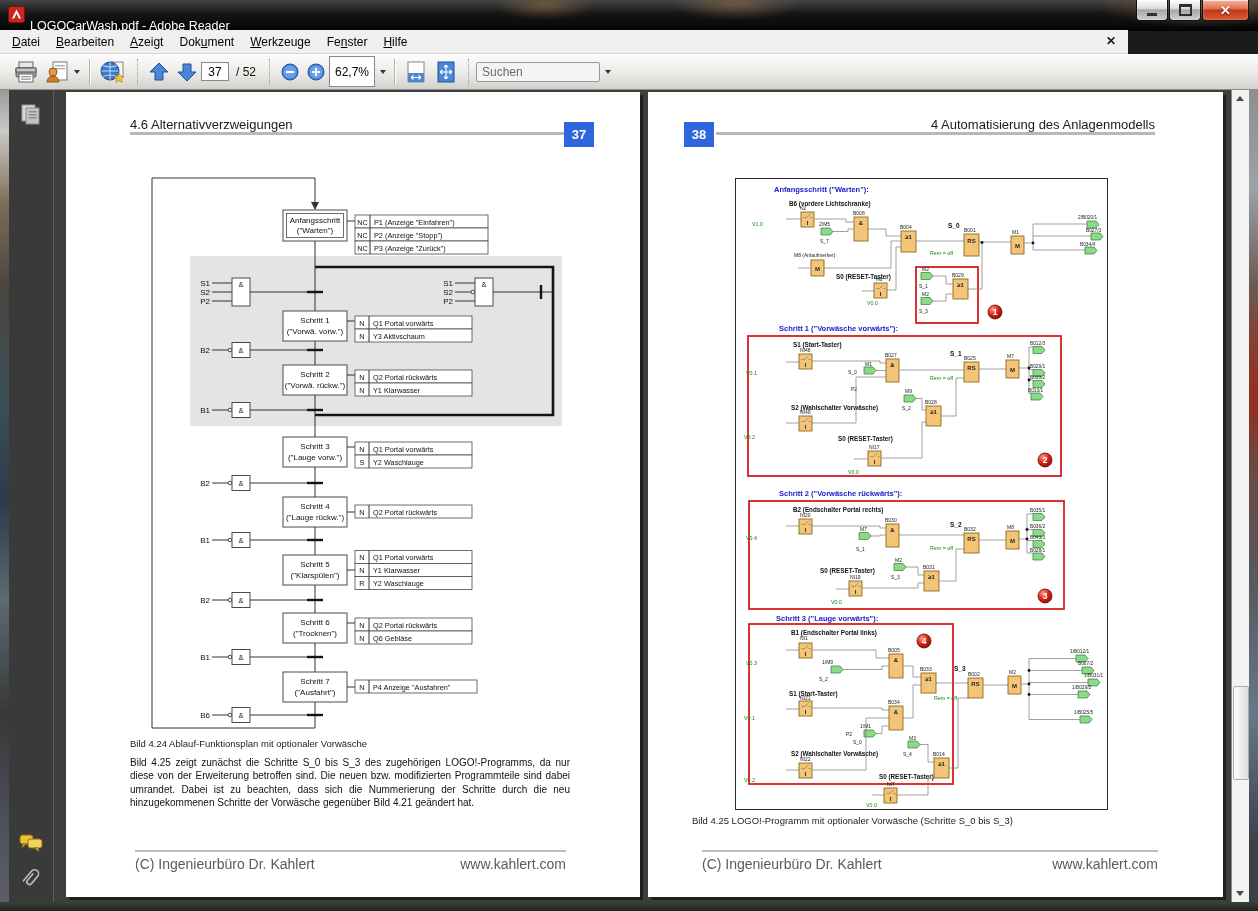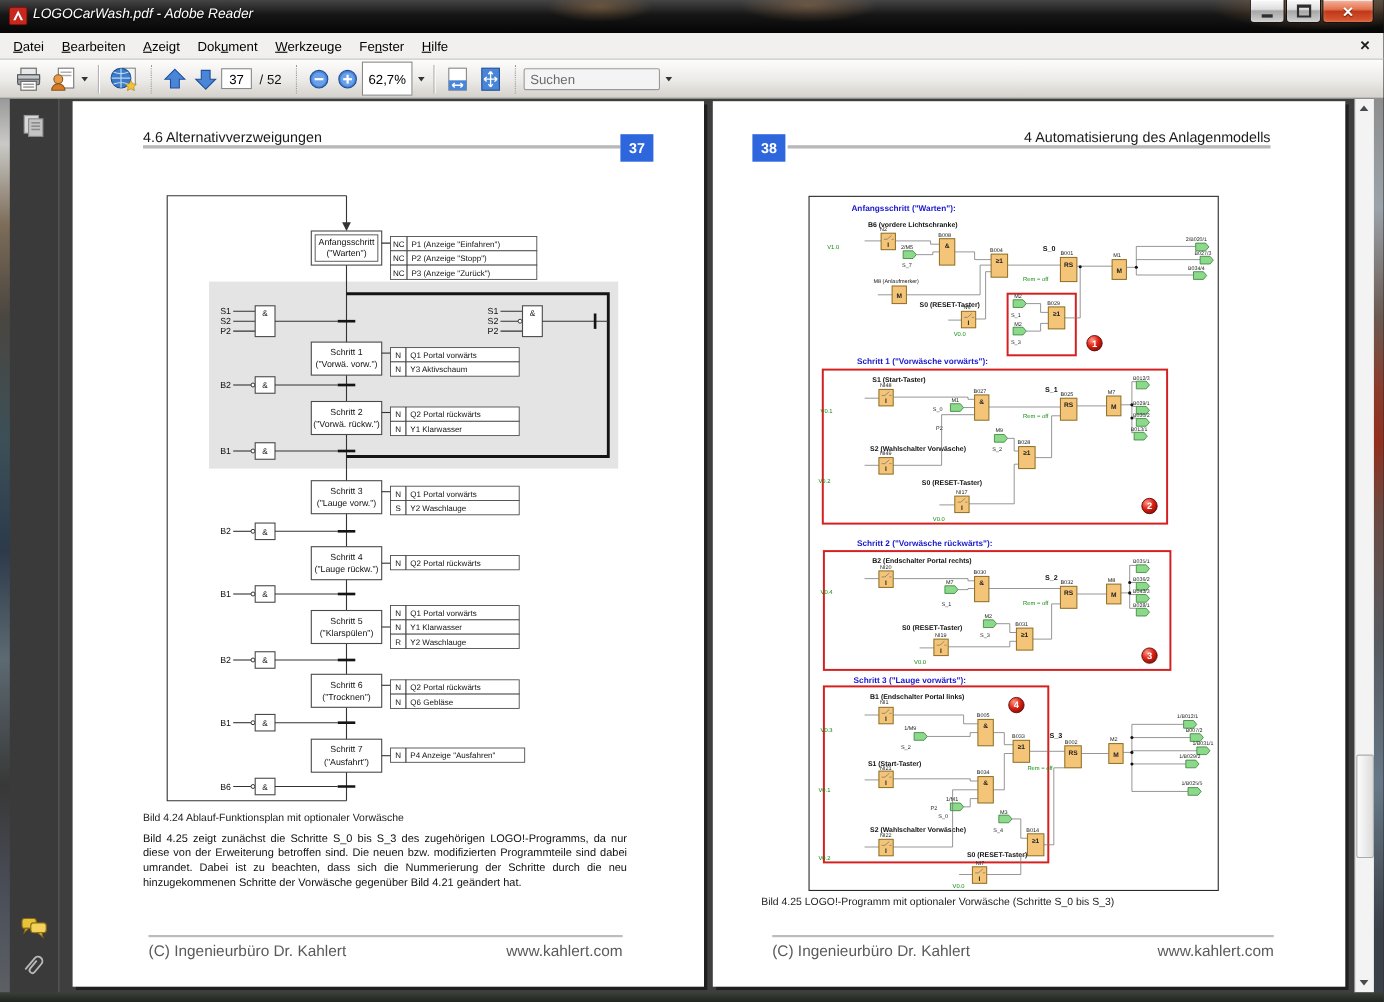--- a/index.html
+++ b/index.html
@@ -6,34 +6,34 @@
   .screen{position:relative;width:1258px;height:911px;overflow:hidden;background:#1b1b1b;}
 
   
   .titlebar{position:absolute;left:0;top:0;width:1258px;height:30px;
     background:
       radial-gradient(ellipse 70px 20px at 545px 6px, rgba(150,112,70,.55), rgba(0,0,0,0) 70%),
       radial-gradient(ellipse 90px 22px at 735px 5px, rgba(160,120,82,.5), rgba(0,0,0,0) 70%),
       radial-gradient(ellipse 140px 30px at 1200px 6px, rgba(152,106,62,.65), rgba(0,0,0,0) 72%),
       linear-gradient(#454545,#161616 45%,#050505);
     border-bottom:1px solid #000;}
-  .title-text{position:absolute;left:30px;top:5px;color:#fff;font-size:12.5px;text-shadow:0 1px 2px #000;white-space:nowrap;font-style:italic;}
+  .title-text{position:absolute;left:30px;top:19px;color:#fff;font-size:12.5px;text-shadow:0 1px 2px #000;white-space:nowrap;}
   .pdficon{position:absolute;left:8px;top:6px;width:17px;height:17px;}
   .winbtns{position:absolute;right:9px;top:0;display:flex;gap:1px;}
   .wbtn{height:20px;border:1px solid #141414;border-top:none;border-radius:0 0 4px 4px;
     box-shadow:inset 0 1px 0 rgba(255,255,255,.65), inset 0 0 3px rgba(255,255,255,.3);
     display:flex;align-items:center;justify-content:center;}
   .wbtn.min,.wbtn.max{width:30px;background:linear-gradient(#fbfbfb,#dedede 42%,#a6a6a6 50%,#cfcfcf);}
   .wbtn.close{width:45px;background:linear-gradient(#f4b4a0,#e4734f 42%,#c0391a 52%,#d95a33);}
   .g-min{width:10px;height:3px;background:#2e2e2e;margin-top:9px;}
   .g-max{width:9px;height:7px;border:2px solid #2e2e2e;border-top-width:3px;background:#fff0;}
   .g-close{color:#fff;font-weight:bold;font-size:13px;text-shadow:0 1px 1px #5a1000;line-height:1;}
 
   
-  .menubar{position:absolute;left:0;top:30px;width:1258px;height:24px;background:#f1f0ee;
+  .menubar{position:absolute;left:0;top:30px;width:1128px;height:24px;background:#f1f0ee;
     border-bottom:1px solid #d6d4d0;display:flex;align-items:center;padding-left:4px;box-sizing:border-box;}
   .menu-item{padding:3px 8px;font-size:12px;color:#000;}
   .menu-item .accel{text-decoration:underline;}
   .menubar-close{position:absolute;right:12px;top:4px;font-size:12px;color:#1a1a1a;font-weight:bold;}
 
   
   .toolbar{position:absolute;left:0;top:54px;width:1258px;height:36px;
     background:linear-gradient(#fdfdfd,#eceae7 55%,#d4d1cc);border-bottom:1px solid #8f8f8f;
     display:flex;align-items:center;box-sizing:border-box;padding-left:10px;}
   .sep{width:1px;height:26px;background:#b3b3b3;box-shadow:1px 0 0 #fff;margin:0 6px;}

